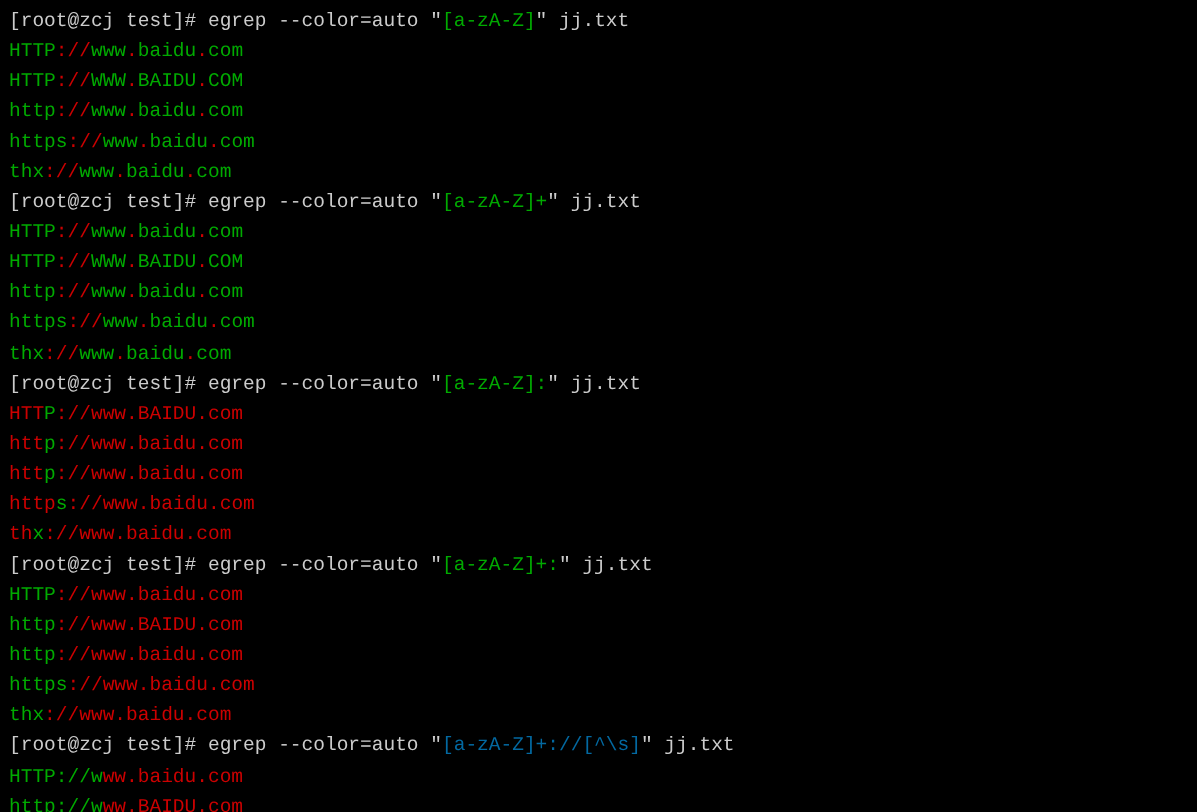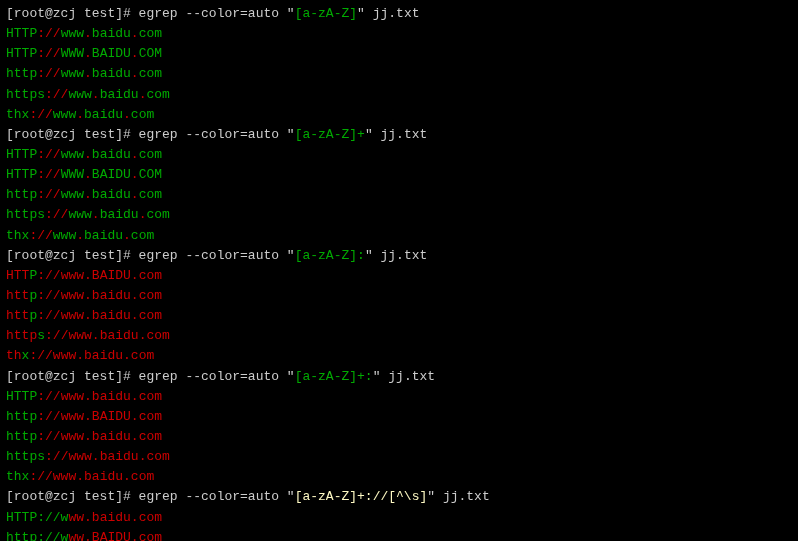--- a/index.html
+++ b/index.html
@@ -39,16 +39,16 @@
     <span class="line"><span style="color: rgb(204, 0, 0);">htt</span><span style="color: rgb(0, 170, 0);">p</span><span style="color: rgb(204, 0, 0);">:</span><span style="color: rgb(204, 0, 0);">//www.baidu.com</span></span>
     <span class="line"><span style="color: rgb(204, 0, 0);">htt</span><span style="color: rgb(0, 170, 0);">p</span><span style="color: rgb(204, 0, 0);">:</span><span style="color: rgb(204, 0, 0);">//www.baidu.com</span></span>
     <span class="line"><span style="color: rgb(204, 0, 0);">http</span><span style="color: rgb(0, 170, 0);">s</span><span style="color: rgb(204, 0, 0);">:</span><span style="color: rgb(204, 0, 0);">//www.baidu.com</span></span>
     <span class="line"><span style="color: rgb(204, 0, 0);">th</span><span style="color: rgb(0, 170, 0);">x</span><span style="color: rgb(204, 0, 0);">:</span><span style="color: rgb(204, 0, 0);">//www.baidu.com</span></span>
     <span class="line"><span style="color: rgb(204, 204, 204);">[root@zcj test]# egrep --color=auto "</span><span style="color: rgb(0, 170, 0);">[a-zA-Z]+:</span><span style="color: rgb(204, 204, 204);">" jj.txt</span></span>
     <span class="line"><span style="color: rgb(0, 170, 0);">HTTP</span><span style="color: rgb(204, 0, 0);">:</span><span style="color: rgb(204, 0, 0);">//www.baidu.com</span></span>
     <span class="line"><span style="color: rgb(0, 170, 0);">http</span><span style="color: rgb(204, 0, 0);">:</span><span style="color: rgb(204, 0, 0);">//www.BAIDU.com</span></span>
     <span class="line"><span style="color: rgb(0, 170, 0);">http</span><span style="color: rgb(204, 0, 0);">:</span><span style="color: rgb(204, 0, 0);">//www.baidu.com</span></span>
     <span class="line"><span style="color: rgb(0, 170, 0);">https</span><span style="color: rgb(204, 0, 0);">:</span><span style="color: rgb(204, 0, 0);">//www.baidu.com</span></span>
     <span class="line"><span style="color: rgb(0, 170, 0);">thx</span><span style="color: rgb(204, 0, 0);">:</span><span style="color: rgb(204, 0, 0);">//www.baidu.com</span></span>
-    <span class="line"><span style="color: rgb(204, 204, 204);">[root@zcj test]# egrep --color=auto "</span><span style="color: #fef9c3;">[a-zA-Z]+://[^\s]</span><span style="color: rgb(204, 204, 204);">" jj.txt</span></span>
+    <span class="line"><span style="color: rgb(204, 204, 204);">[root@zcj test]# egrep --color=auto "</span><span style="color: #0369a1;">[a-zA-Z]+://[^\s]</span><span style="color: rgb(204, 204, 204);">" jj.txt</span></span>
     <span class="line"><span style="color: rgb(0, 170, 0);">HTTP://w</span><span style="color: rgb(204, 0, 0);">ww.baidu.com</span></span>
     <span class="line"><span style="color: rgb(0, 170, 0);">http://w</span><span style="color: rgb(204, 0, 0);">ww.BAIDU.com</span></span>
   </div>
 
 </body></html>

